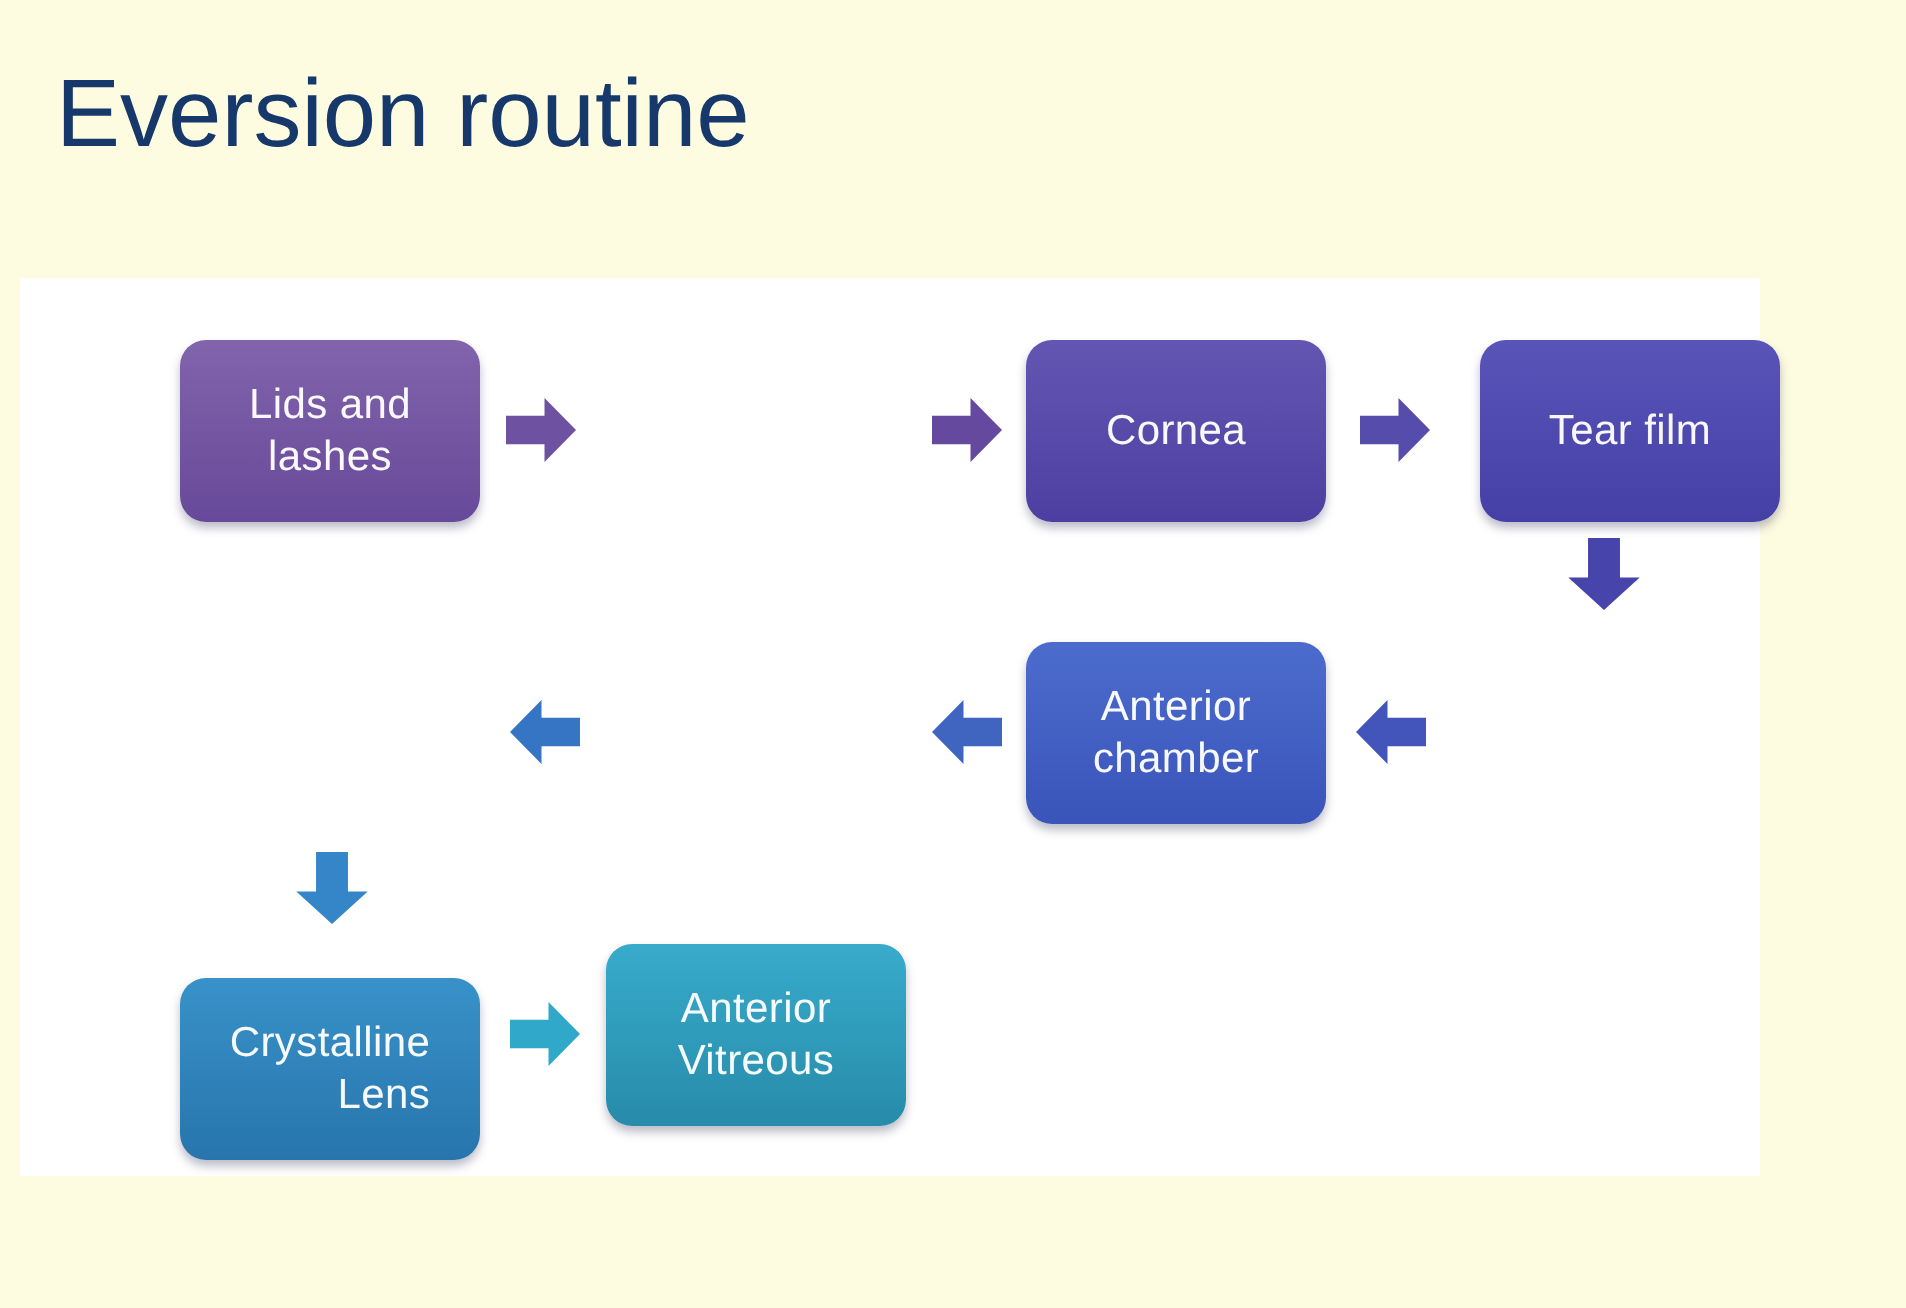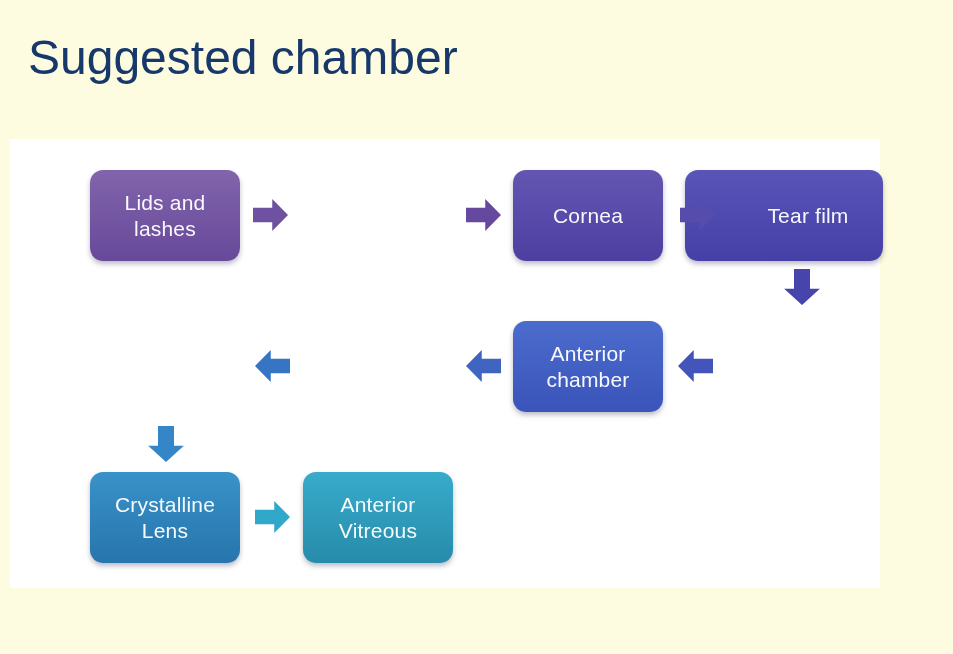--- a/index.html
+++ b/index.html
@@ -47,29 +47,29 @@
   }
   .arrow.down{
     width:38px;height:36px;
     clip-path:polygon(29% 0,29% 55%,3% 55%,50% 100%,97% 55%,71% 55%,71% 0);
   }
 </style>
 </head>
 <body>
 
 <div class="slide">
-  <h1 class="title">Suggested chamber</h1>
+  <h1 class="title">Eversion routine</h1>
   <div class="panel" id="diagram-panel">
       <div class="node" style="left: 80px; top: 31px; background: linear-gradient(rgb(129, 100, 171), rgb(103, 73, 154));">Lids and
 lashes</div>
       <div class="node" style="left: 503px; top: 31px; background: linear-gradient(rgb(99, 86, 178), rgb(76, 63, 161));">Cornea</div>
-      <div class="node" style="left: 675px; top: 31px; background: linear-gradient(rgb(88, 84, 184), rgb(69, 64, 166)); padding-left: 48px;">Tear film</div>
+      <div class="node" style="left: 730px; top: 31px; background: linear-gradient(rgb(88, 84, 184), rgb(69, 64, 166));">Tear film</div>
       <div class="node" style="left: 503px; top: 182px; background: linear-gradient(rgb(76, 108, 205), rgb(58, 84, 186));">Anterior
 chamber</div>
-      <div class="node" style="left: 80px; top: 333px; background: linear-gradient(rgb(56, 146, 201), rgb(39, 117, 172));">Crystalline
+      <div class="node" style="left: 80px; top: 350px; background: linear-gradient(rgb(56, 146, 201), rgb(39, 117, 172)); text-align: right;">Crystalline
 Lens</div>
       <div class="node" style="left: 293px; top: 333px; background: linear-gradient(rgb(56, 171, 203), rgb(39, 139, 170));">Anterior
 Vitreous</div>
       <div class="arrow right" style="left: 243px; top: 59px; background: rgb(111, 81, 162);"></div>
       <div class="arrow right" style="left: 456px; top: 59px; background: rgb(100, 73, 159);"></div>
       <div class="arrow right" style="left: 670px; top: 59px; background: rgb(85, 76, 171);"></div>
       <div class="arrow down" style="left: 773px; top: 130px; background: rgb(71, 68, 172);"></div>
       <div class="arrow left" style="left: 668px; top: 210px; background: rgb(67, 84, 187);"></div>
       <div class="arrow left" style="left: 456px; top: 210px; background: rgb(63, 101, 193);"></div>
       <div class="arrow left" style="left: 245px; top: 210px; background: rgb(53, 117, 196);"></div>

